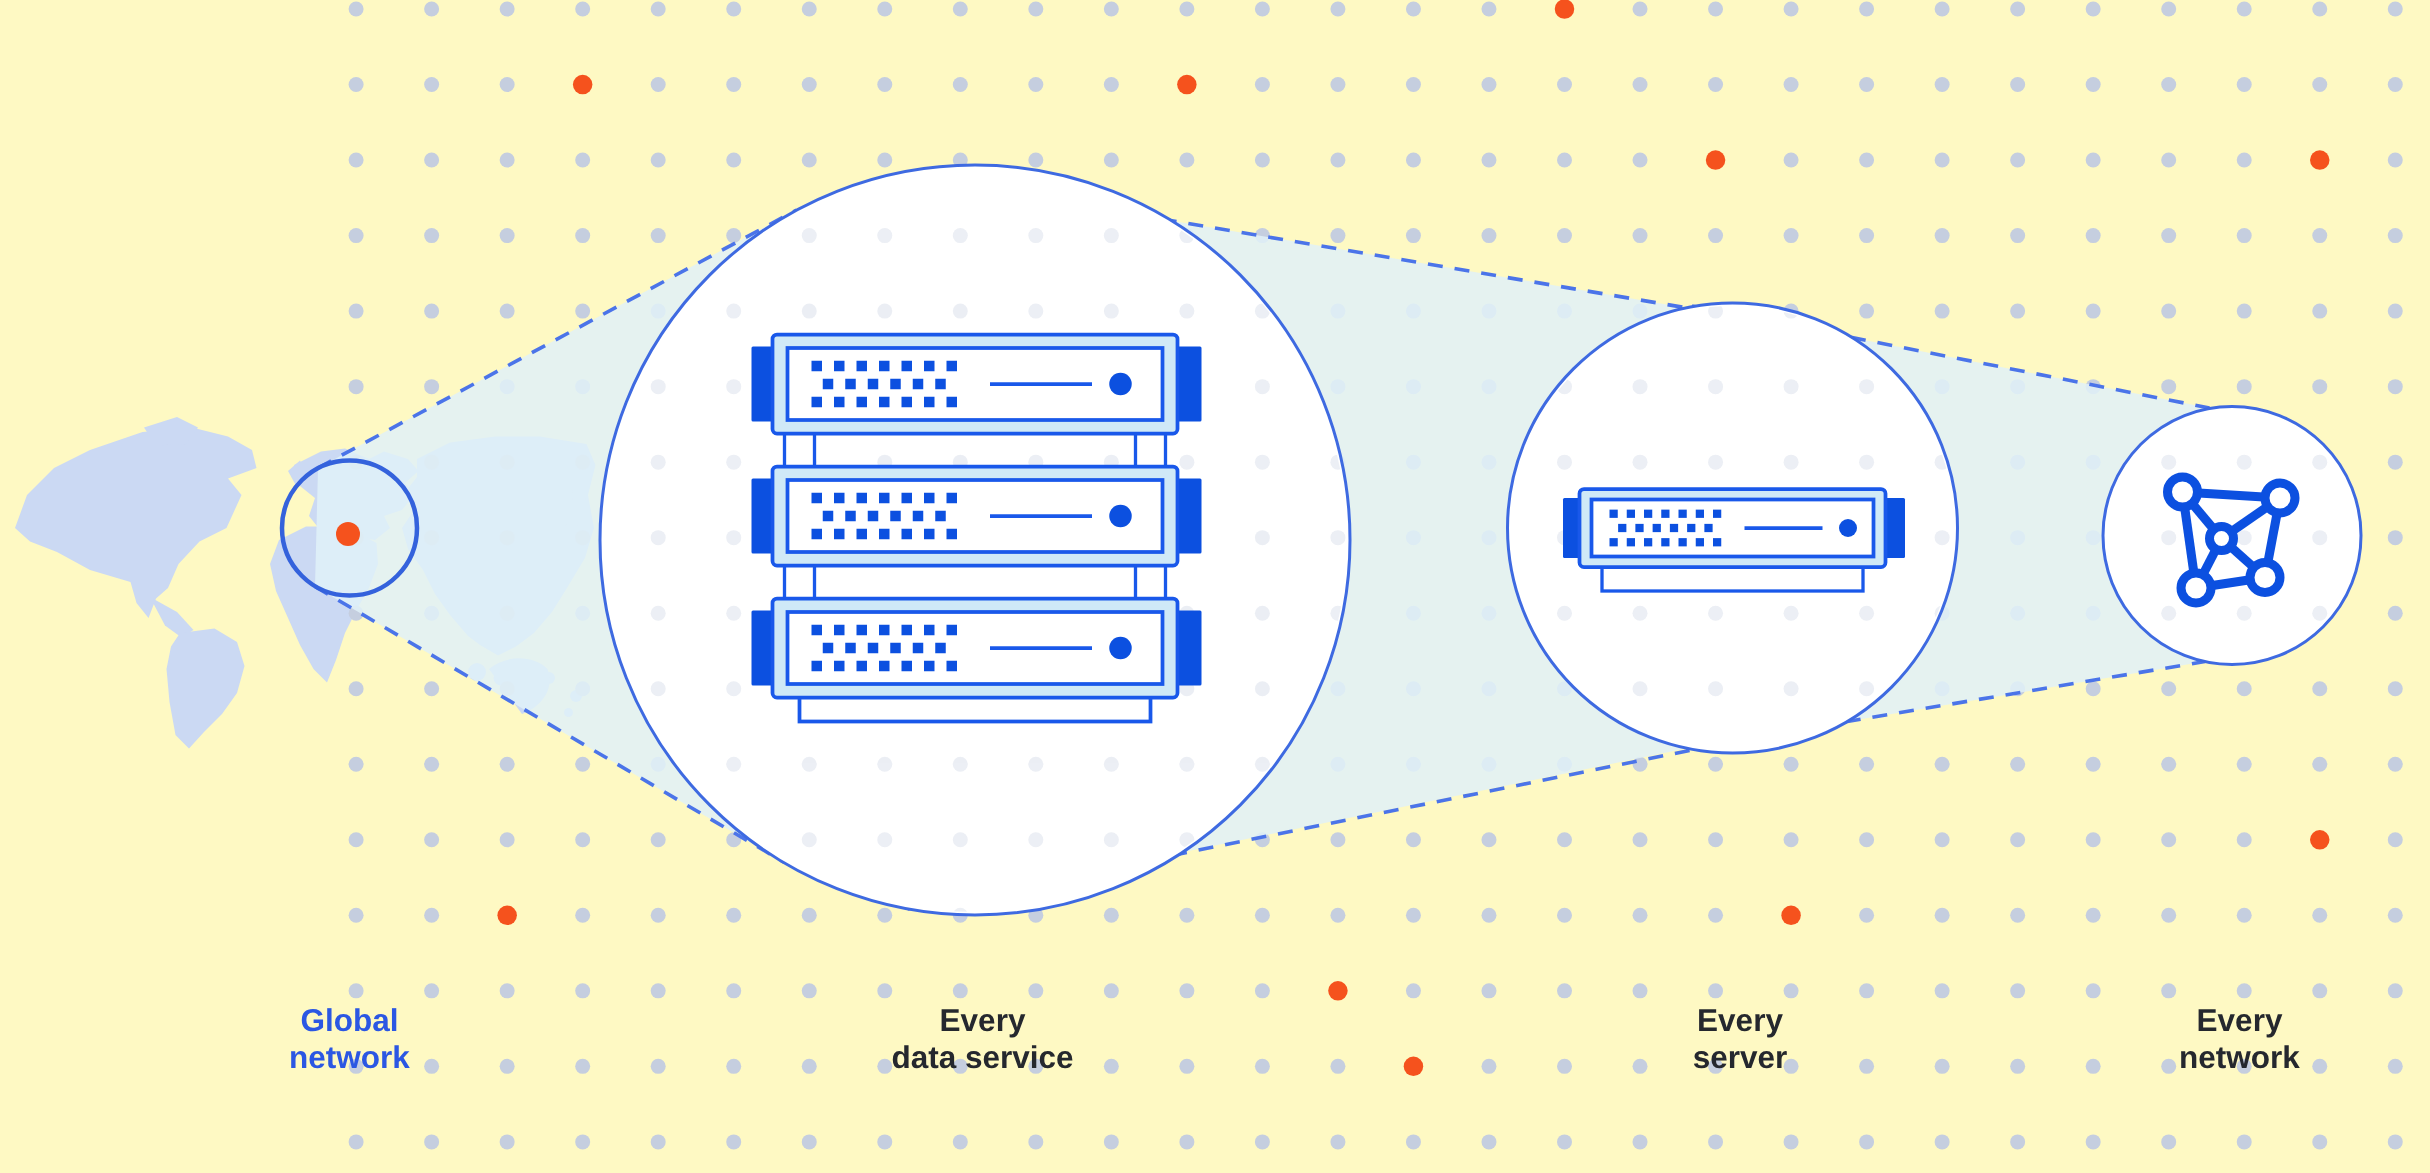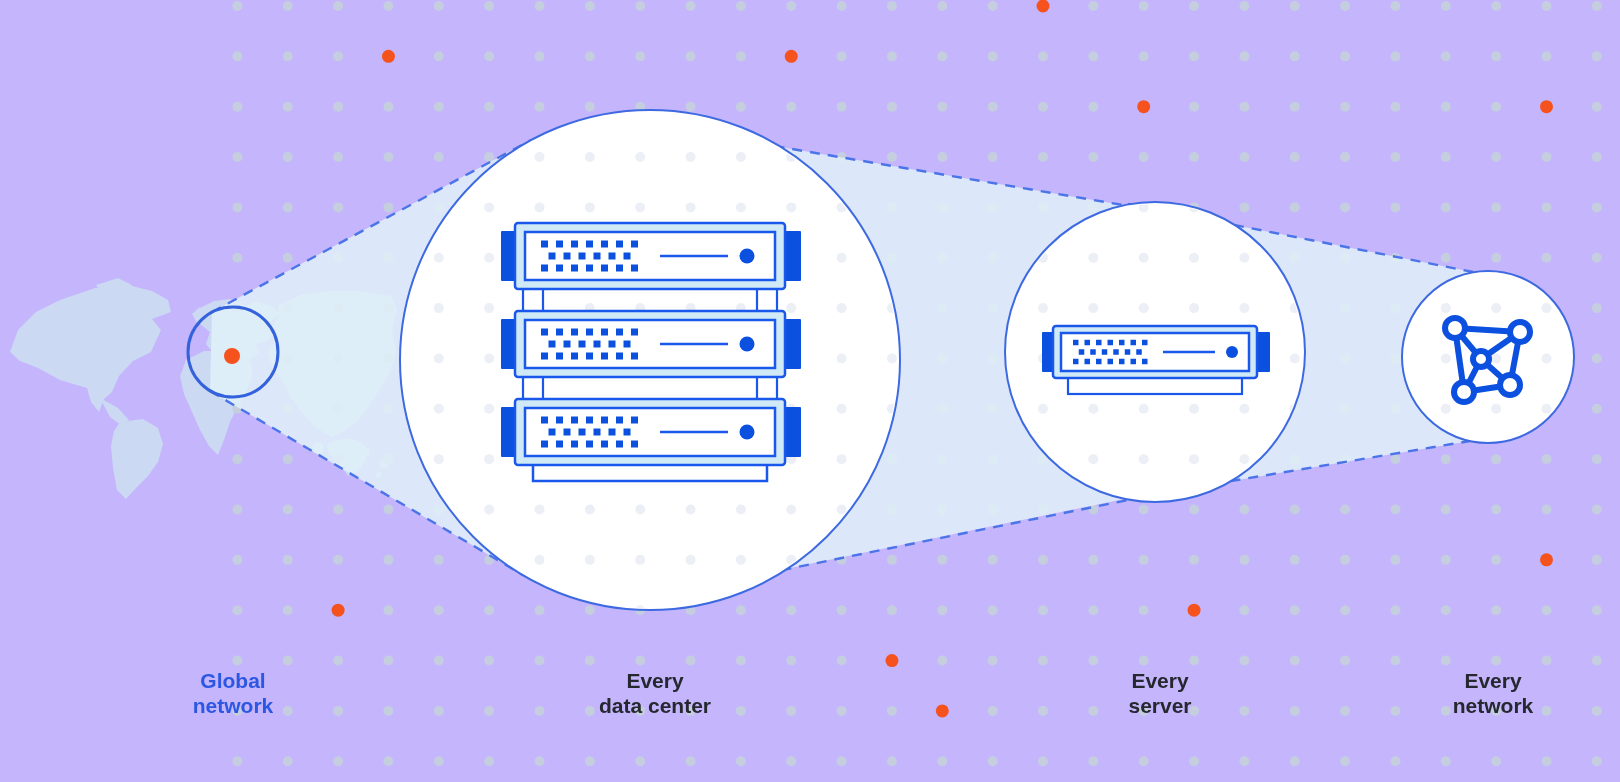--- a/index.html
+++ b/index.html
@@ -1,16 +1,16 @@
 <!DOCTYPE html>
 <html><head>
 <meta charset="utf-8">
 <style>
   html,body{margin:0;padding:0;background:#ffffff;}
-  .stage{position:relative;width:1620px;height:782px;background:#c4b5fd;overflow:hidden;
+  .stage{position:relative;width:1620px;height:782px;background:#fef9c3;overflow:hidden;
          font-family:"Liberation Sans","DejaVu Sans",sans-serif;}
   .stage svg{position:absolute;left:0;top:0;}
   .lbl{position:absolute;width:240px;text-align:center;
        font-weight:700;font-size:21px;line-height:25px;color:#25282E;}
   .lbl.blue{color:#2B57E3;}
 </style>
 </head>
 <body>
 
 <div class="stage">
@@ -1088,21 +1088,21 @@
     <circle cx="1481" cy="359" r="8" fill="#FFFFFF"></circle>
   </g>
 </svg>
 
   <div class="lbl blue" style="left:113px;top:668px">
     <span>Global</span><br>
     <span>network</span>
   </div>
   <div class="lbl" style="left:535px;top:668px">
     <span>Every</span><br>
-    <span>data center</span>
+    <span>data service</span>
   </div>
   <div class="lbl" style="left:1040px;top:668px">
     <span>Every</span><br>
     <span>server</span>
   </div>
   <div class="lbl" style="left:1373px;top:668px">
     <span>Every</span><br>
     <span>network</span>
   </div>
 </div>

